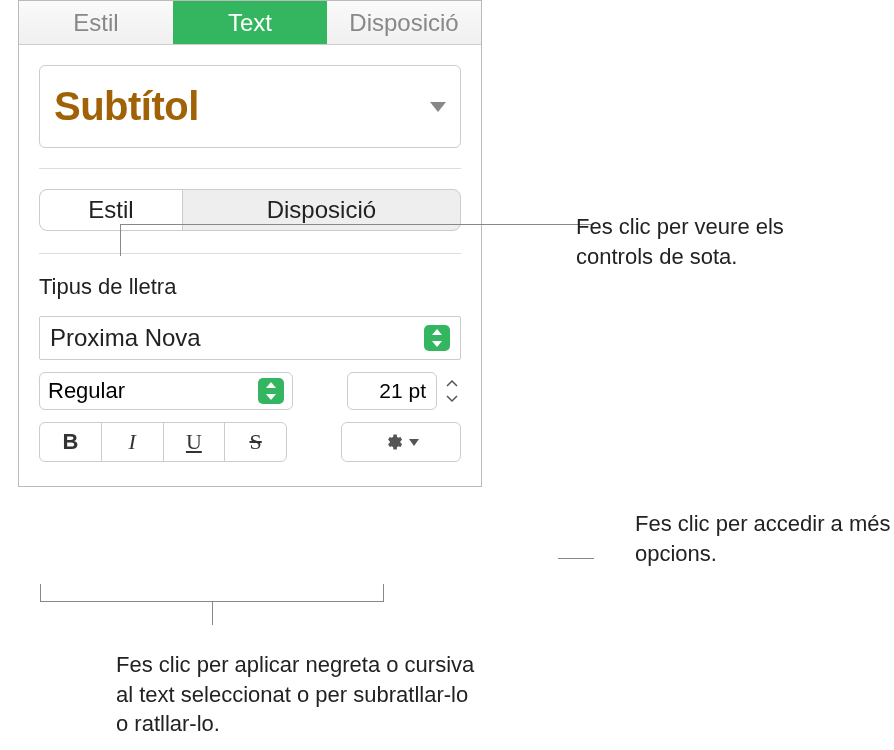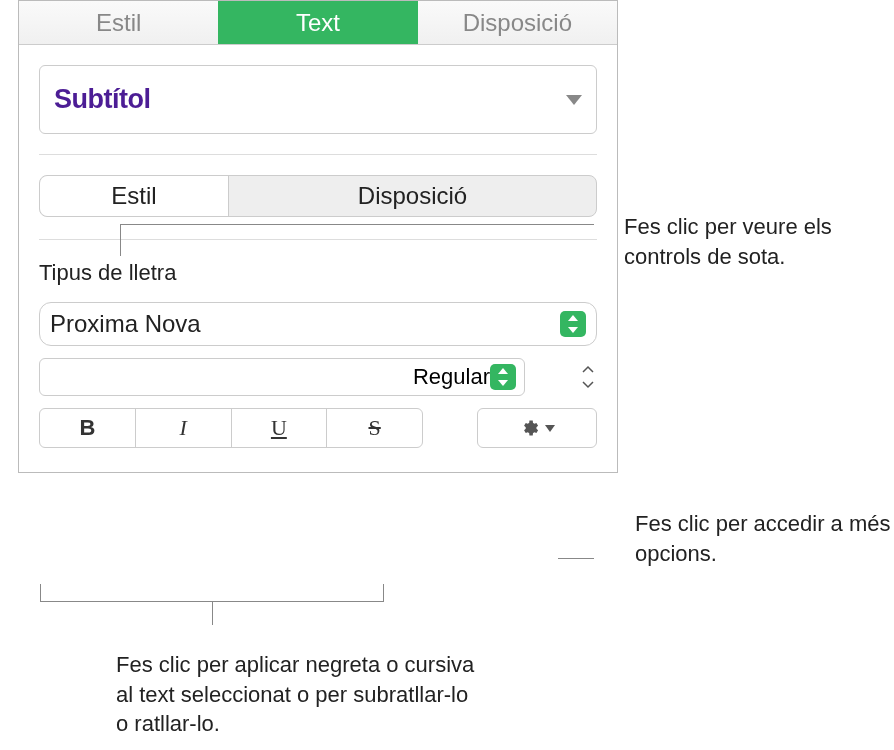--- a/index.html
+++ b/index.html
@@ -7,21 +7,21 @@
       font-family: -apple-system, "Helvetica Neue", Arial, sans-serif;
       background: #fff;
       width: 894px;
       height: 750px;
       position: relative;
     }
     .panel {
       position: absolute;
       left: 18px;
       top: 0;
-      width: 600px;
+      width: 464px;
       border: 1px solid #bbb;
       background: #fff;
     }
     .top-tabs {
       display: flex;
       height: 44px;
       border-bottom: 1px solid #ccc;
       background: linear-gradient(#fafafa, #f0f0f0);
     }
     .top-tab {
@@ -46,23 +46,23 @@
       border: 1px solid #ccc;
       border-radius: 6px;
       padding: 18px 14px;
       display: flex;
       align-items: center;
       justify-content: space-between;
       margin-bottom: 20px;
       cursor: pointer;
     }
     .paragraph-style-label {
-      font-size: 27px;
+      font-size: 40px;
       font-weight: 600;
-      color: #4c1d95;
+      color: #a16207;
       letter-spacing: -0.5px;
     }
     .chevron-down {
       width: 0; height: 0;
       border-left: 8px solid transparent;
       border-right: 8px solid transparent;
       border-top: 10px solid #888;
     }
     .divider {
       border: none;
@@ -95,21 +95,21 @@
       border-radius: 8px 0 0 8px;
     }
     .section-label {
       font-size: 22px;
       font-weight: 400;
       color: #222;
       margin-bottom: 16px;
     }
     .font-select {
       border: 1px solid #ccc;
-      border-radius: 12px;
+      border-radius: 2px;
       padding: 6px 10px;
       display: flex;
       align-items: center;
       justify-content: space-between;
       font-size: 24px;
       color: #222;
       margin-bottom: 12px;
       height: 44px;
       cursor: pointer;
     }
@@ -142,21 +142,21 @@
       gap: 54px;
       margin-bottom: 12px;
     }
     .weight-select {
       flex: 1;
       border: 1px solid #ccc;
       border-radius: 6px;
       padding: 4px 8px;
       display: flex;
       align-items: center;
-      justify-content: flex-end;
+      justify-content: space-between;
       font-size: 22px;
       height: 38px;
       cursor: pointer;
     }
     .size-group {
       display: flex;
       align-items: center;
       gap: 6px;
     }
     .size-input {
@@ -299,20 +299,23 @@
       <span>Proxima Nova</span>
       <span class="dropdown-badge"></span>
     </div>
 
     <div class="row">
       <div class="weight-select">
         <span>Regular</span>
         <span class="dropdown-badge"></span>
       </div>
       <div class="size-group">
+        <div class="size-input">
+          <span>21 pt</span>
+        </div>
         <div class="stepper">
           <div class="stepper-btn">
             <svg width="12" height="8" viewBox="0 0 12 8">
                 <path d="M1 7 L6 2 L11 7" stroke="#555" stroke-width="1.5" fill="none"></path>
               </svg>
           </div>
           <div class="stepper-btn">
             <svg width="12" height="8" viewBox="0 0 12 8">
                 <path d="M1 1 L6 6 L11 1" stroke="#555" stroke-width="1.5" fill="none"></path>
               </svg>
@@ -333,21 +336,21 @@
           <path fill="#555" d="M12 8a4 4 0 100 8 4 4 0 000-8zm9 4a7 7 0 00-.1-1l2-1.6-2-3.4-2.4.9a7 7 0 00-1.7-1L16.5 3h-4l-.3 2.9a7 7 0 00-1.7 1l-2.4-.9-2 3.4 2 1.6a7 7 0 000 2l-2 1.6 2 3.4 2.4-.9a7 7 0 001.7 1l.3 2.9h4l.3-2.9a7 7 0 001.7-1l2.4.9 2-3.4-2-1.6c.1-.3.1-.7.1-1z"></path>
         </svg>
         <span class="small-chevron"></span>
       </div>
     </div>
   </div>
 </div>
 
 <div class="callout-line" style="left:120px; top:224px; width:1px; height:32px;"></div>
 <div class="callout-line" style="left:120px; top:224px; width:474px; height:1px;"></div>
-<div class="callout" style="left:624px; top:212px; width:260px;">Fes clic per veure els controls de sota.</div>
+<div class="callout" style="left:576px; top:212px; width:260px;">Fes clic per veure els controls de sota.</div>
 
 <div class="callout-line" style="left:558px; top:558px; width:36px; height:1px;"></div>
 <div class="callout" style="left:604px; top:509px; width:270px;margin-left:31px;">Fes clic per accedir a més opcions.</div>
 
 <div class="bracket-h" style="left:40px; top:584px; width:344px;">
   <div class="stem"></div>
 </div>
 <div class="callout" style="left:116px; top:650px; width:360px;">Fes clic per aplicar negreta o cursiva al text seleccionat o per subratllar-lo o ratllar-lo.</div>
 
 </body></html>

